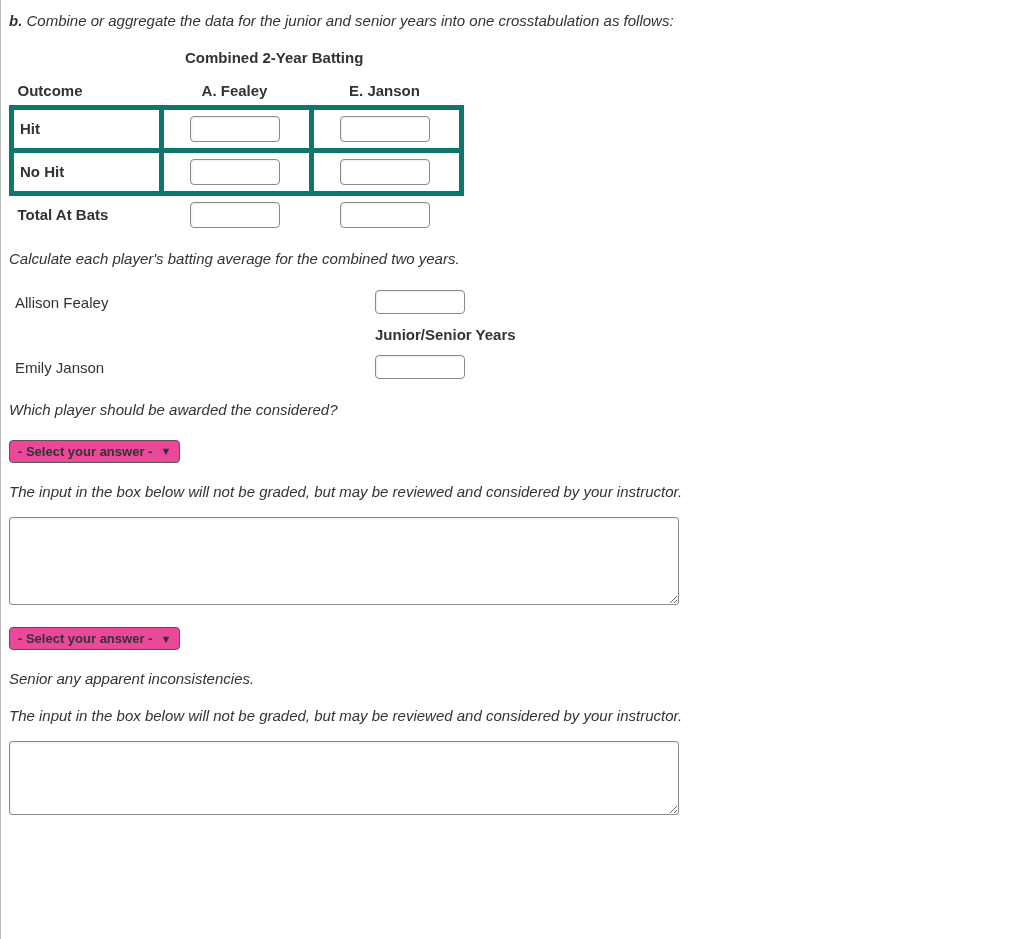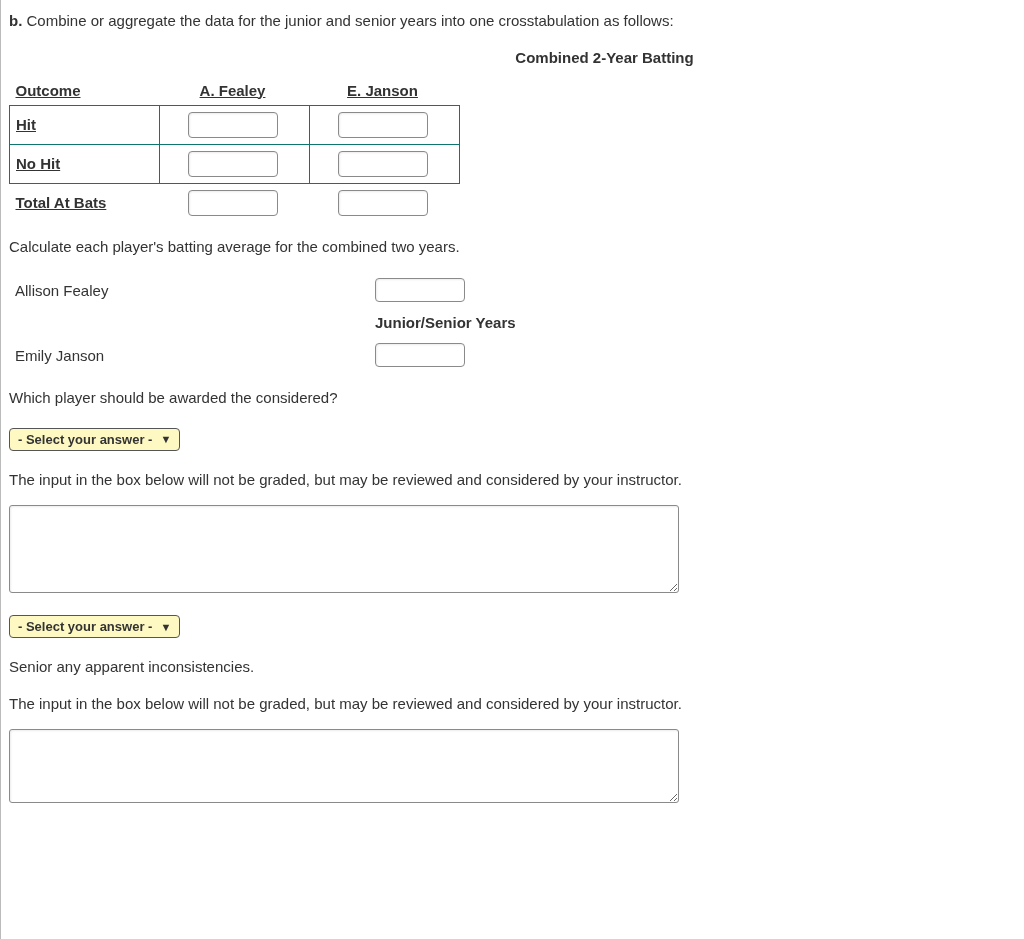--- a/index.html
+++ b/index.html
@@ -13,40 +13,40 @@
     width: 1024px;
   }
   .container {
     border-left: 1px solid #bbb;
     padding: 6px 0 12px 8px;
     min-height: 939px;
   }
   .para {
     margin: 4px 17px 14px 0;
     line-height: 1.5;
+    font-style: italic;
   }
   .bold { font-weight: bold; }
   .title-center {
     font-weight: bold;
     margin: 16px 0 10px 0;
   }
   table.crosstab {
     border-collapse: collapse;
     margin: 0 0 14px 0;
-    text-decoration: underline;
   }
   table.crosstab th, table.crosstab td {
     text-align: left;
     font-size: 15px;
     padding: 6px 10px 6px 6px;
   }
   table.crosstab th {
     font-weight: bold;
   }
-  .boxed td, .boxed th { border: 1px solid #0f766e; }
+  .boxed td, .boxed th { border: 5px solid #0f766e; }
   .noborder { border: none !important; }
   .col-outcome { width: 150px; }
   .col-player { width: 150px; text-align: center; }
   table.crosstab td.col-player, table.crosstab th.col-player { text-align: center; }
   input.num {
     width: 90px;
     height: 26px;
     border: 1px solid #8a8a8a;
     border-radius: 4px;
     background: #fff;
@@ -77,21 +77,21 @@
     padding: 6px 10px 6px 6px;
     font-size: 15px;
   }
   .avg-label { width: 360px; }
   .select-wrap {
     display: inline-flex;
     align-items: center;
     border: 1px solid #555;
     border-radius: 4px;
     padding: 3px 8px 3px 8px;
-    background: #fef9c3;
+    background: #ec4899;
     font-size: 13px;
     font-weight: bold;
     cursor: pointer;
     user-select: none;
     margin: 4px 0 14px 0;
   }
   .select-wrap .caret {
     margin-left: 8px;
     font-size: 11px;
   }
@@ -126,21 +126,21 @@
 </head>
 <body>
 
 <div class="container">
 
   <div class="para">
     <span class="bold">b.</span>
     <span>Combine or aggregate the data for the junior and senior years into one crosstabulation as follows:</span>
   </div>
 
-  <div class="title-center" style="margin-left:176px;text-align:center;">Combined 2-Year Batting</div>
+  <div class="title-center" style="margin-left:176px;">Combined 2-Year Batting</div>
 
   <table class="crosstab">
     <tbody>
         <tr>
       <th class="col-outcome noborder">Outcome</th>
       <th class="col-player noborder">A. Fealey</th>
       <th class="col-player noborder">E. Janson</th>
     </tr>
     <tr class="boxed">
       <td class="col-outcome bold">Hit</td>

